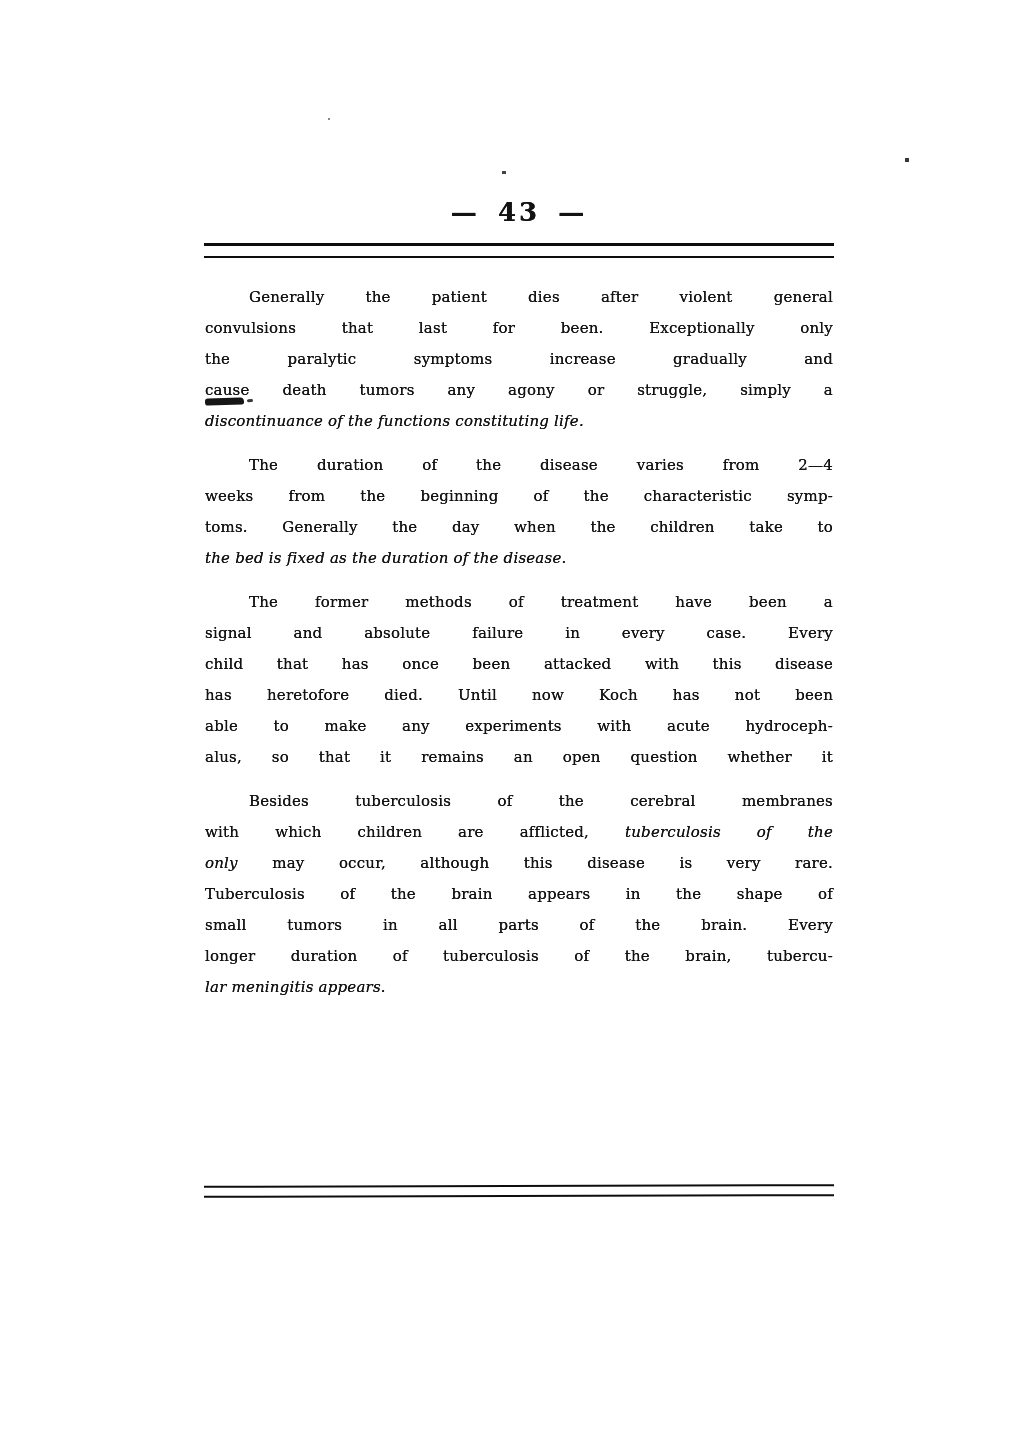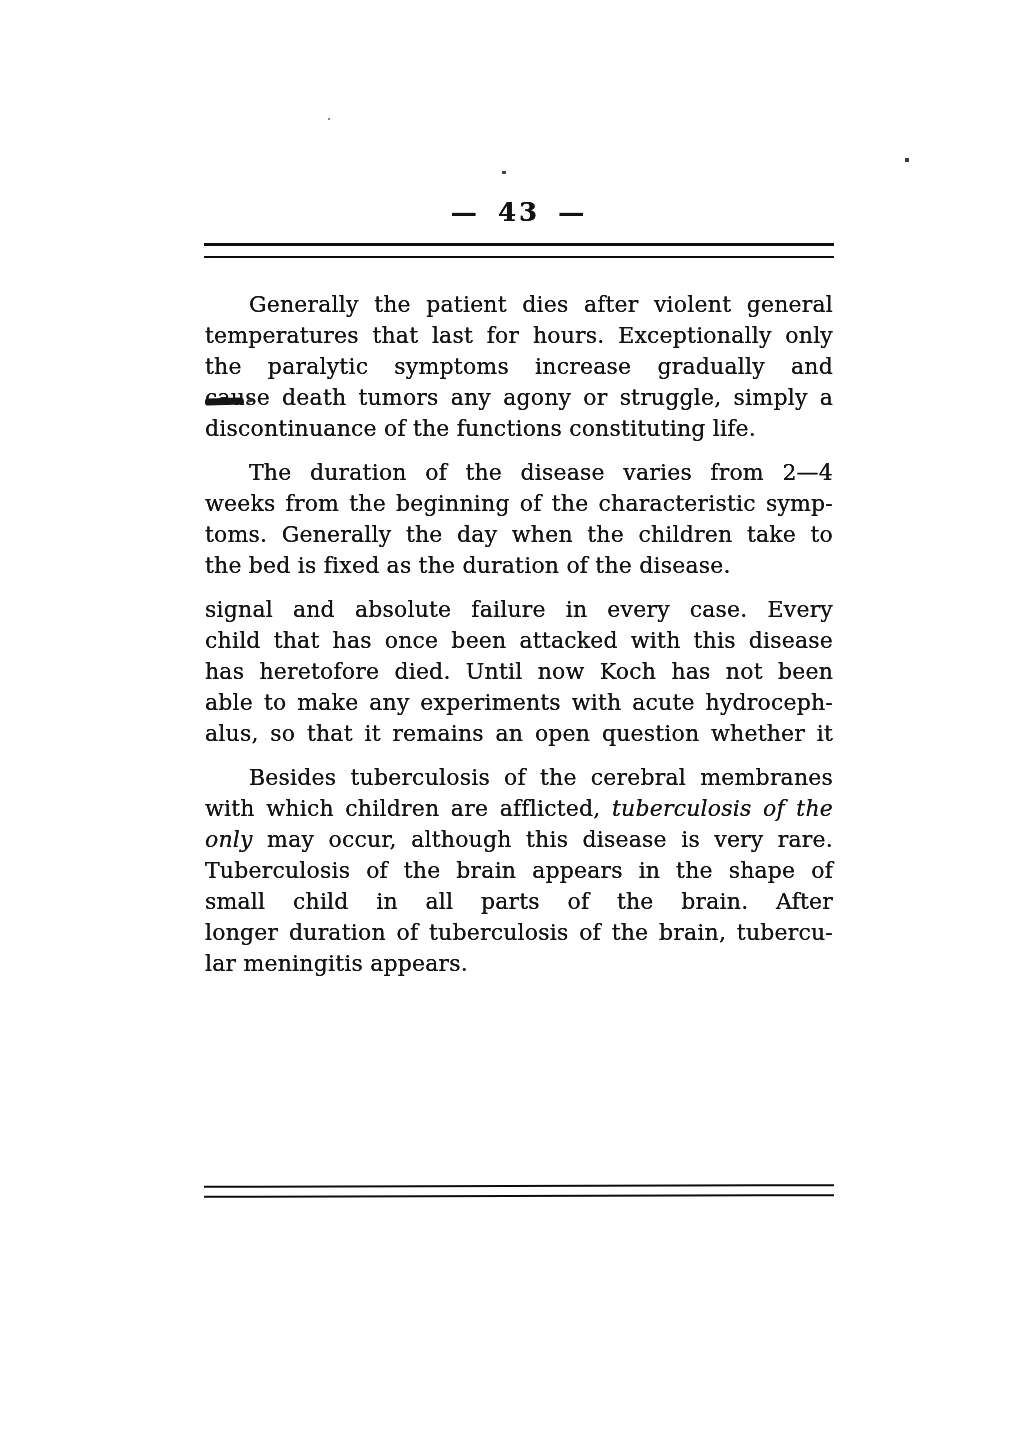--- a/index.html
+++ b/index.html
@@ -43,36 +43,36 @@
   }
   .rule-bottom{
     top:1185px;
     height:8px;
     border-top:2px solid #0d0d0d;
     border-bottom:2.5px solid #0d0d0d;
     transform:rotate(-0.15deg);
   }
   .textcol{
     position:absolute;
-    top:289px;
+    top:282px;
     left:205px;
     width:628px;
-    font-size:22px;
+    font-size:15px;
     line-height:31px;
     text-shadow:0 0 0.6px var(--ink);
     letter-spacing:0.2px;
   }
   .para{margin:0 0 13px 0;}
   .line{
     text-align:justify;
     text-align-last:justify;
     white-space:normal;
   }
   .line.first{text-indent:44px;}
-  .line.lastfree{text-align-last:left;}
+  .line.lastfree{text-align-last:left;font-style:italic;}
   .smudge{
     position:absolute;
     left:205px;
     top:398px;
     width:39px;
     height:7px;
     background:#161616;
     border-radius:3px 4px 2px 3px;
     transform:rotate(-2deg);
   }
@@ -91,44 +91,45 @@
 <body>
 
 <div class="page">
   <div class="pagenum">— 43 —</div>
 
   <div class="rule rule-top"></div>
 
   <div class="textcol">
       <div class="para">
         <div class="line first">Generally the patient dies after violent general</div>
-        <div class="line">temperatures that last for hours. Exceptionally only</div>
+        <div class="line">convulsions that last for been. Exceptionally only</div>
         <div class="line">the paralytic symptoms increase gradually and</div>
         <div class="line">cause death tumors any agony or struggle, simply a</div>
         <div class="line lastfree">discontinuance of the functions constituting life.</div>
       </div>
       <div class="para">
         <div class="line first">The duration of the disease varies from 2—4</div>
         <div class="line">weeks from the beginning of the characteristic symp-</div>
         <div class="line">toms. Generally the day when the children take to</div>
         <div class="line lastfree">the bed is fixed as the duration of the disease.</div>
       </div>
       <div class="para">
+        <div class="line first">The former methods of treatment have been a</div>
         <div class="line">signal and absolute failure in every case. Every</div>
         <div class="line">child that has once been attacked with this disease</div>
         <div class="line">has heretofore died. Until now Koch has not been</div>
         <div class="line">able to make any experiments with acute hydroceph-</div>
         <div class="line">alus, so that it remains an open question whether it</div>
       </div>
       <div class="para">
         <div class="line first">Besides tuberculosis of the cerebral membranes</div>
         <div class="line">with which children are afflicted, <i>tuberculosis of the</i></div>
         <div class="line"><i>only</i> may occur, although this disease is very rare.</div>
         <div class="line">Tuberculosis of the brain appears in the shape of</div>
-        <div class="line">small child in all parts of the brain. After</div>
+        <div class="line">small tumors in all parts of the brain. Every</div>
         <div class="line">longer duration of tuberculosis of the brain, tubercu-</div>
         <div class="line lastfree">lar meningitis appears.</div>
       </div>
     </div>
 
   <div class="rule rule-bottom"></div>
 
   <div class="smudge"></div>
   <div class="speck s1"></div>
   <div class="speck s2"></div>

